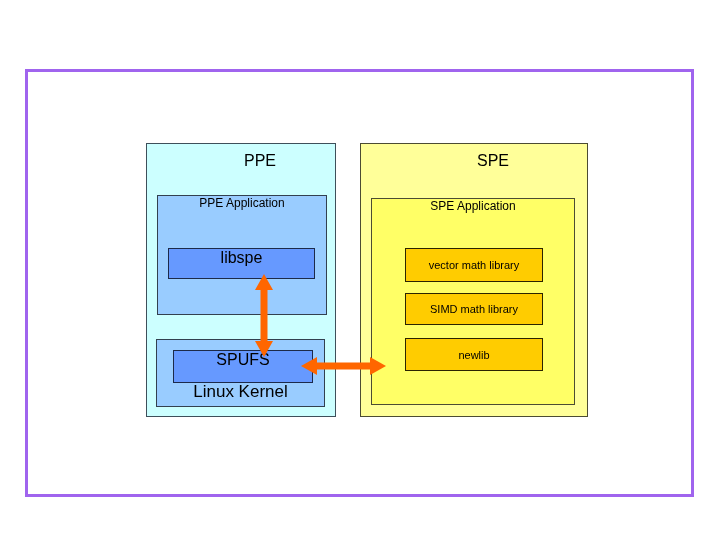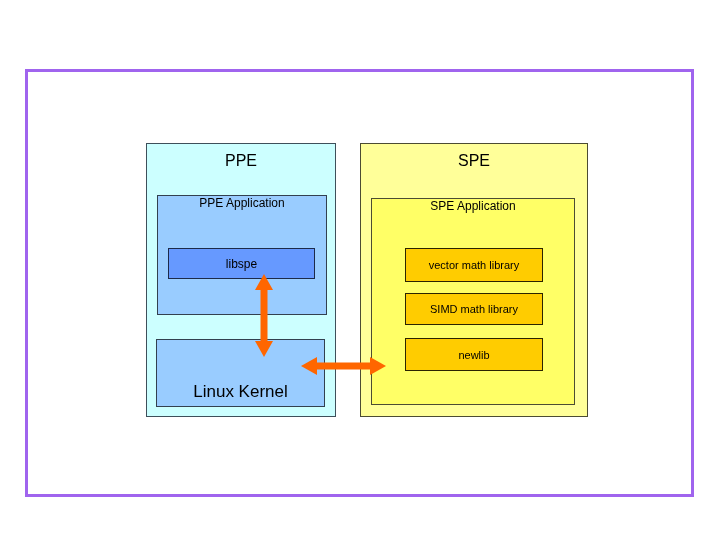--- a/index.html
+++ b/index.html
@@ -23,22 +23,22 @@
   .ppe-outer {
     left: 146px; top: 143px; width: 190px; height: 274px;
     background: #ccffff; border: 1px solid #3e4f5a;
   }
   .ppe-app {
     left: 157px; top: 195px; width: 170px; height: 120px;
     background: #99ccff; border: 1px solid #32404f;
   }
   .blue-box {
     background: #6699ff; border: 1px solid #1c2a4a;
-    display: flex; align-items: center; justify-content: center;
-    font-size: 12px;
+    display: flex; justify-content: center;
+    font-size: 16px;
   }
   .libspe { left: 168px; top: 248px; width: 147px; height: 31px; }
   .kernel {
     left: 156px; top: 339px; width: 169px; height: 68px;
     background: #99ccff; border: 1px solid #32404f;
   }
   .spufs { left: 173px; top: 350px; width: 140px; height: 33px; }
   .kernel-label {
     position: absolute; left: 0; bottom: 4px; width: 100%;
     text-align: center; font-size: 17px;
@@ -56,21 +56,21 @@
     background: #ffcc00; border: 1px solid #2b2400;
     display: flex; align-items: center; justify-content: center;
     font-size: 11px;
   }
   .lib-vector { left: 405px; top: 248px; width: 138px; height: 34px; }
   .lib-simd   { left: 405px; top: 293px; width: 138px; height: 32px; }
   .lib-newlib { left: 405px; top: 338px; width: 138px; height: 33px; }
 
   .big-title {
     width: 100%; text-align: center;
-    padding-top: 8px; font-size: 16px;
+    padding-top: 8px; font-size: 16px; margin-left: 19px;
   }
   .mid-title {
     width: 100%; text-align: center;
     font-size: 12px;
   }
 
   .arrow-layer {
     left: 0; top: 0; width: 720px; height: 540px;
     pointer-events: none;
   }
@@ -91,20 +91,23 @@
   </div>
 
   <div class="abs blue-box libspe">
     <span>libspe</span>
   </div>
 
   <div class="abs kernel">
     <div class="kernel-label">Linux Kernel</div>
   </div>
 
+  <div class="abs blue-box spufs">
+    <span>SPUFS</span>
+  </div>
 
   <div class="abs spe-outer">
     <div class="big-title">SPE</div>
   </div>
 
   <div class="abs spe-app">
     <div class="mid-title">SPE Application</div>
   </div>
 
   <div class="abs gold-box lib-vector">

